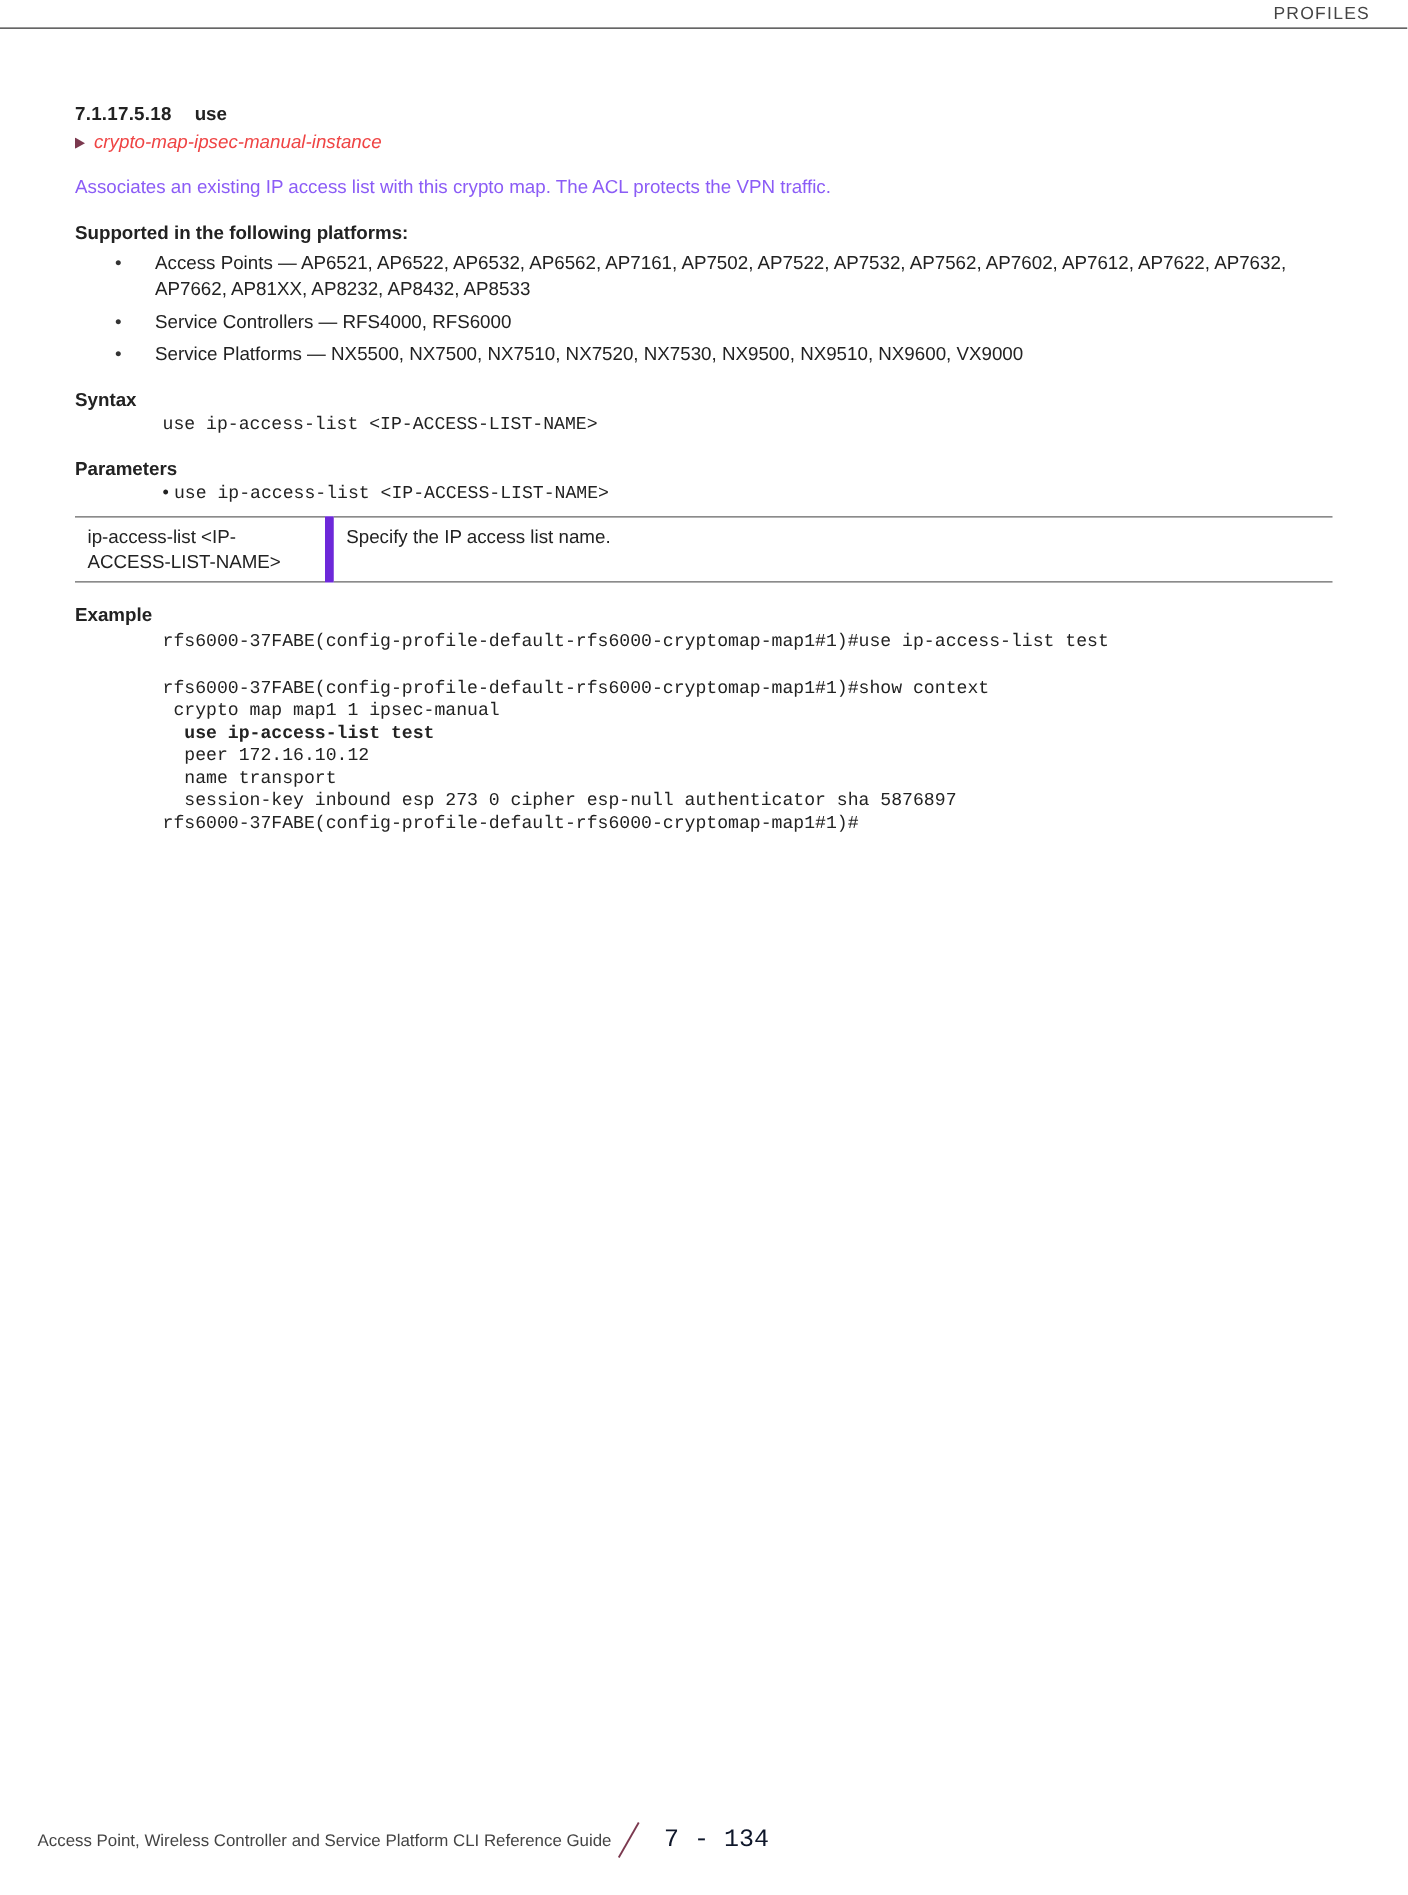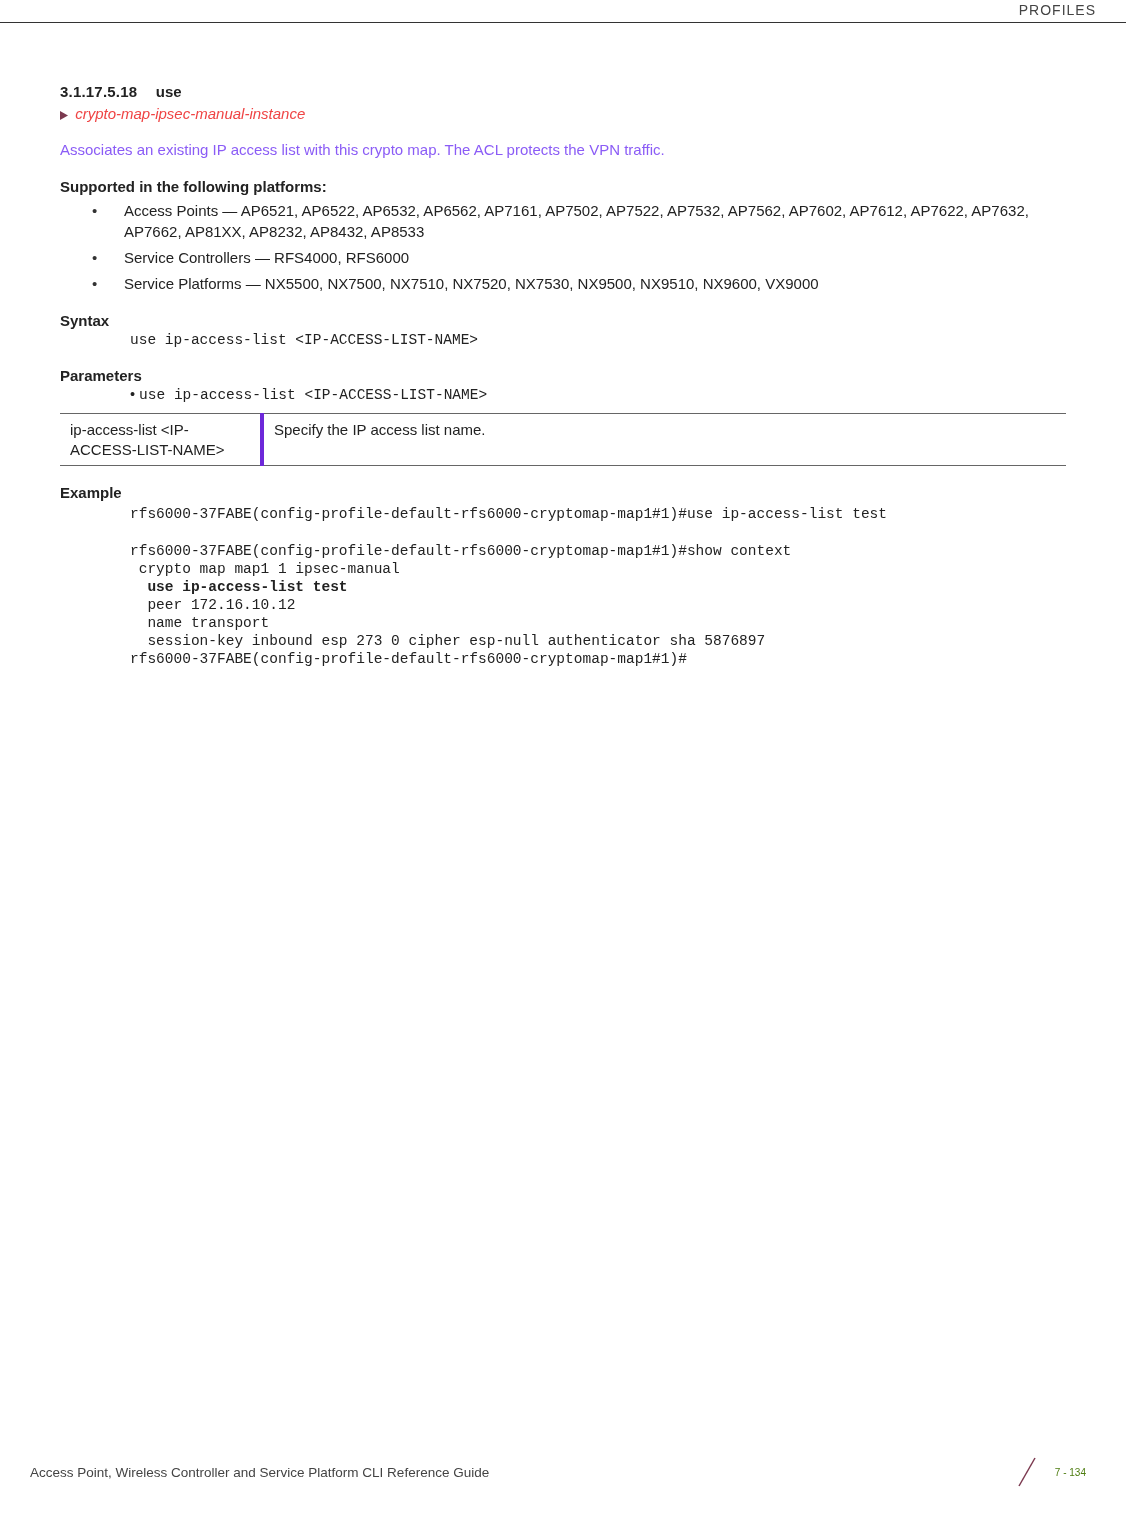--- a/index.html
+++ b/index.html
@@ -105,21 +105,21 @@
     border: 1px solid #666;
     border-left: none;
     border-right-color: #666;
     padding: 6px 10px;
     vertical-align: top;
     font-size: 15px;
     line-height: 1.3;
   }
   table.ptab tr td:first-child {
     width: 180px;
-    border-right: 4px solid #6d28d9;
+    border-right: 7px solid #6d28d9;
   }
   table.ptab tr td:last-child {
     border-right: none;
   }
   table.ptab {
     border-left: none;
     border-right: none;
   }
   .example-block {
     font-family: "Courier New", monospace;
@@ -133,46 +133,46 @@
     font-weight: bold;
   }
   .footer {
     position: absolute;
     left: 0;
     right: 0;
     bottom: 26px;
     padding: 0 40px 0 30px;
     display: flex;
     align-items: center;
-    justify-content: space-between;
   }
   .footer-text {
     font-size: 13.5px;
     color: #444;
   }
   .footer-right {
     display: flex;
     align-items: center;
     gap: 14px;
   }
   .pagenum {
-    font-size: 10px;
-    color: #4d7c0f;
+    font-size: 20px;
+    color: #0f172a;
+    font-family: Liberation Mono, monospace;
   }
 </style>
 </head>
 <body>
 
 <div class="header-right">PROFILES</div>
 <div class="rule"></div>
 
 <div class="content">
 
   <div>
-    <span class="sec-num">3.1.17.5.18</span>
+    <span class="sec-num">7.1.17.5.18</span>
     <span class="sec-title">use</span>
   </div>
 
   <div class="crumb">
     <svg width="9" height="9">
         <polygon points="0,0 8,4.5 0,9" fill="#7b394f"></polygon>
       </svg>
     <span>crypto-map-ipsec-manual-instance</span>
   </div>
 

